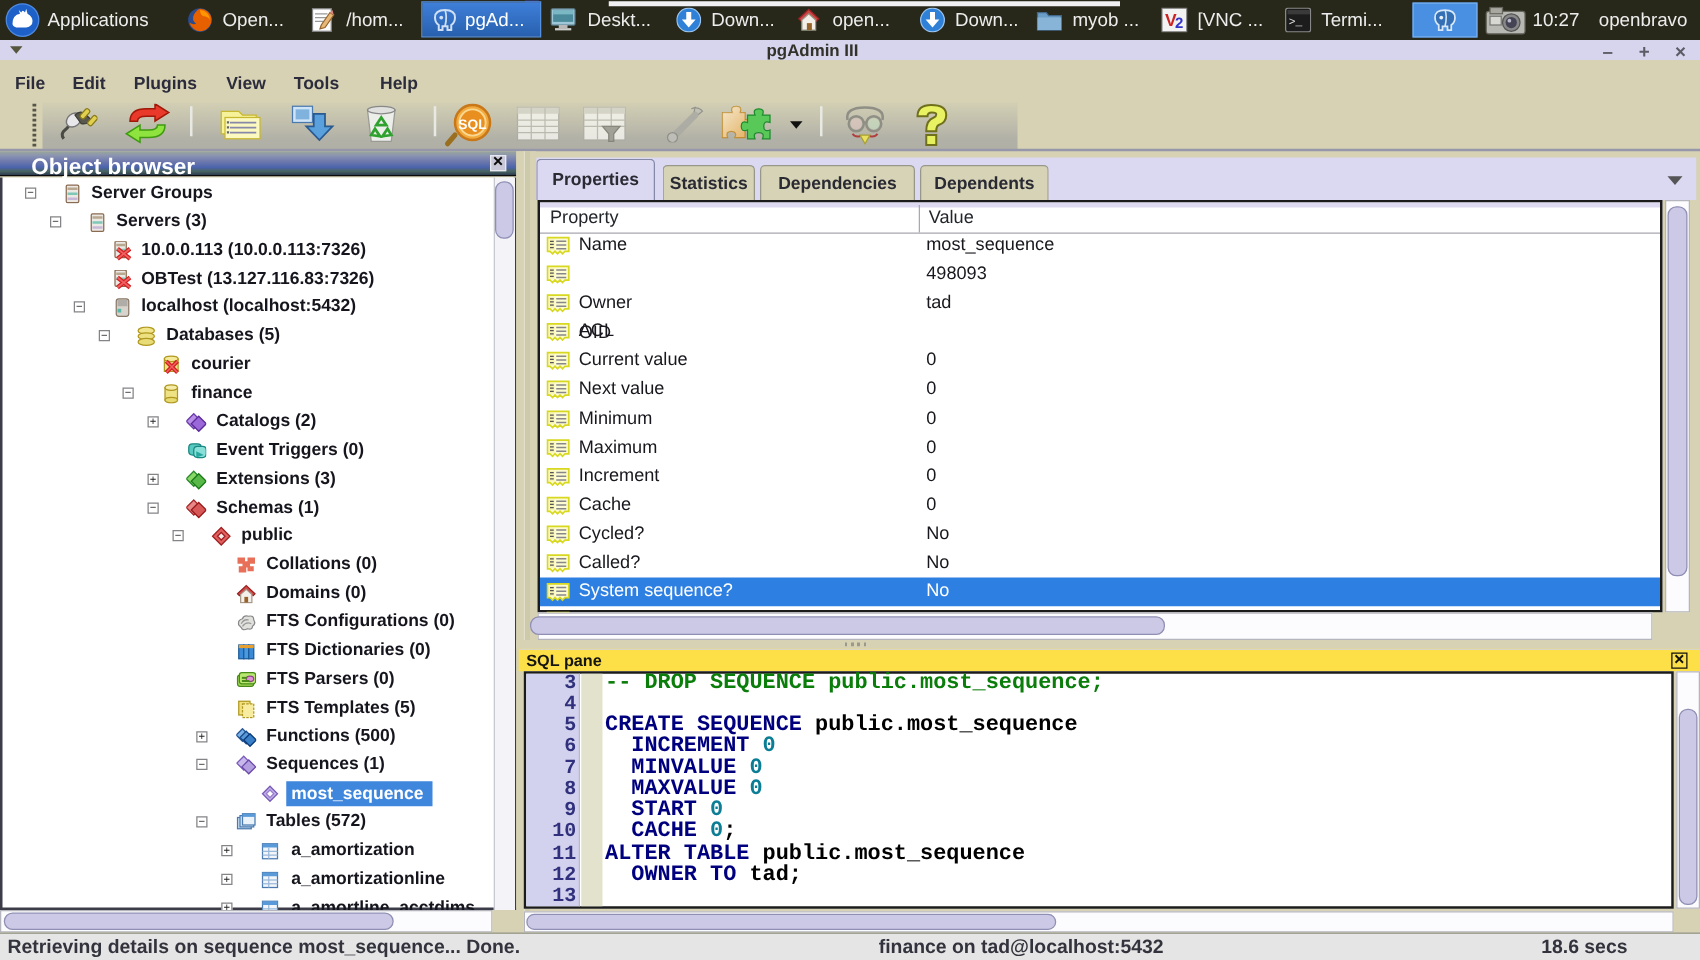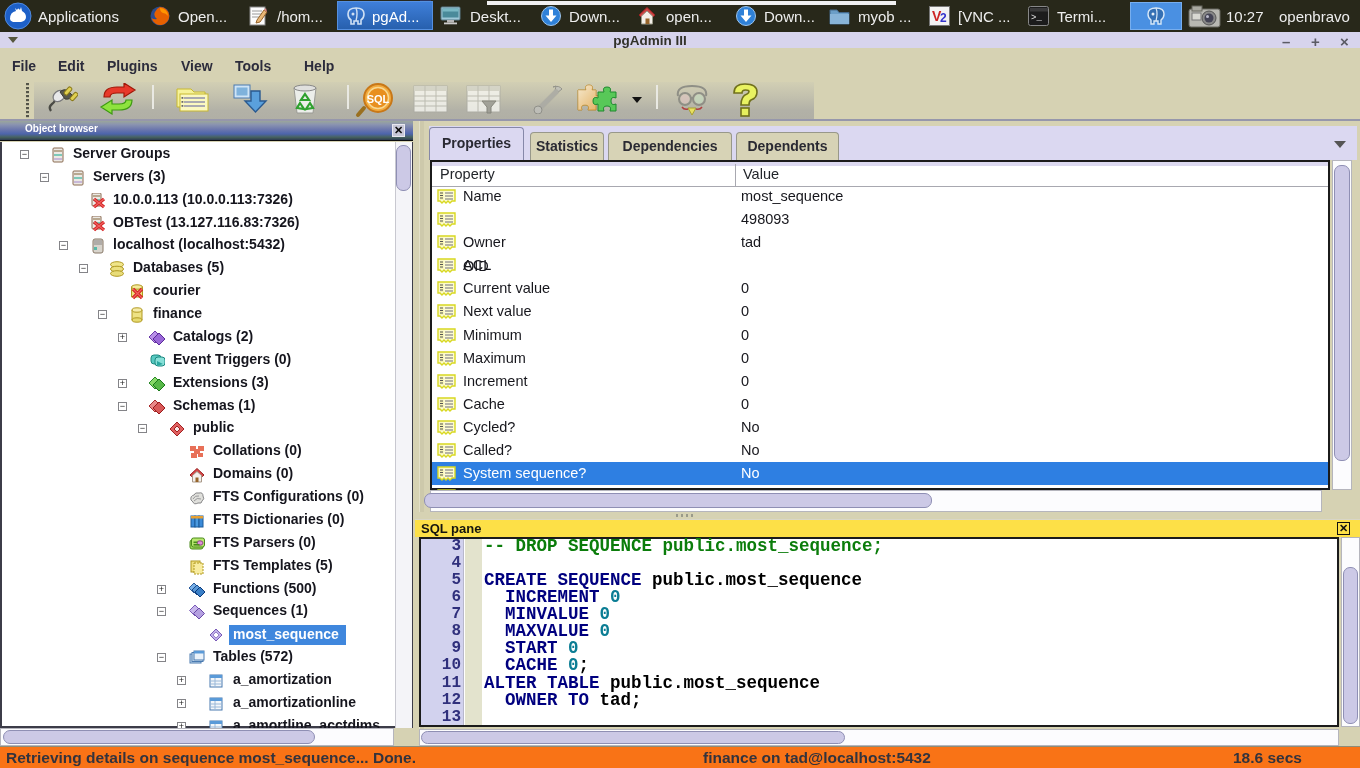--- a/index.html
+++ b/index.html
@@ -6,27 +6,27 @@
 #panel{left:0;top:0;width:1360px;height:32px;background:#28281a;color:#ededed;font-size:15px;}
 #panel .t{position:absolute;top:8px;white-space:nowrap;}
 #titlebar{left:0;top:32px;width:1360px;height:16px;background:#d7d4ed;}
 #menubar{left:0;top:48px;width:1360px;height:28px;background:#d6d2b3;color:#2c2c3c;font-size:14px;font-weight:600;}
 #menubar span{position:absolute;top:10px;}
 #toolbar{left:0;top:76px;width:1360px;height:44px;background:#d6d2b3;margin-left:20px;}
 #tband{position:absolute;left:14px;top:6px;width:780px;height:38px;background:linear-gradient(180deg,#d2cfb4 0%,#c2c0ad 40%,#b2b1a7 75%,#b0afa5 100%);}
 .tsep{position:absolute;top:9px;width:2px;height:24px;background:#e9e9e3;}
 #clientline{left:0;top:119px;width:1360px;height:2px;background:#9697ab;}
 #obheader{left:0;top:121px;width:413px;height:20px;background:linear-gradient(180deg,#9aa69b 0%,#8b94b0 18%,#6b77ad 45%,#4c64ab 68%,#47635f 85%,#2c3b50 100%);border-bottom:1px solid #0c0c0c;}
-#obheader .lbl{position:absolute;left:25px;top:2px;color:#fff;font-size:10px;font-weight:700;}
+#obheader .lbl{position:absolute;left:25px;top:2px;color:#fff;font-size:18px;font-weight:700;}
 #tree{left:0;top:142px;width:413px;height:586px;background:#fff;border-left:2px solid #3c3c48;border-right:2px solid #3c3c48;border-bottom:2px solid #3c3c48;}
 .trow{position:absolute;height:20px;white-space:nowrap;font-size:14px;color:#15151d;font-weight:700;}
 .exp{position:absolute;width:9px;height:9px;border:1px solid #848488;background:#fff;font-size:9px;line-height:7px;text-align:center;color:#222;font-weight:400;}
 .ticon{position:absolute;width:16px;height:16px;}
 .tsel{background:#3f87dd;color:#fff;padding:1px 7px 1px 4px;margin-left:-4px;}
-#statusbar{left:0;top:746px;width:1360px;height:22px;background:#f97316;border-top:1px solid #8d8d79;color:#33333d;font-size:15.5px;font-weight:600;}
+#statusbar{left:0;top:746px;width:1360px;height:22px;background:#e5e5e5;border-top:1px solid #8d8d79;color:#33333d;font-size:15.5px;font-weight:600;}
 .vthumb,.hthumb{position:absolute;background:#ccc9e6;border:1px solid #8f8fb4;border-radius:7px;}
 .track{position:absolute;background:#fcfcfe;border:1px solid #b5b5bd;}
 #tabstrip{left:429px;top:126px;width:928px;height:34px;background:#dbd8f1;}
 .tab{position:absolute;font-size:14px;color:#2a2a33;text-align:center;font-weight:600;}
 .tabA{background:#dbd8f1;border:1px solid #8688a8;border-bottom:none;border-radius:4px 4px 0 0;}
 .tabI{background:#d7d3b6;border:1px solid #98988a;border-bottom:none;border-radius:4px 4px 0 0;}
 #ptable{left:430px;top:160px;width:900px;height:330px;background:#fff;border:2px solid #1b1b1b;}
 .prow{position:absolute;height:23px;font-size:14.5px;color:#17171d;white-space:nowrap;}
 .prowsel{background:#2e7fe2;color:#fff;}
 .picon{position:absolute;left:5px;top:3px;}

